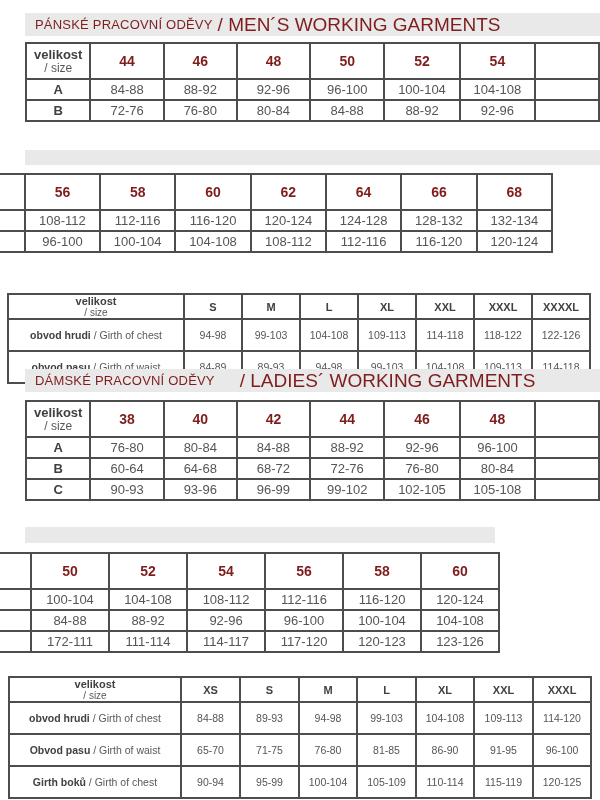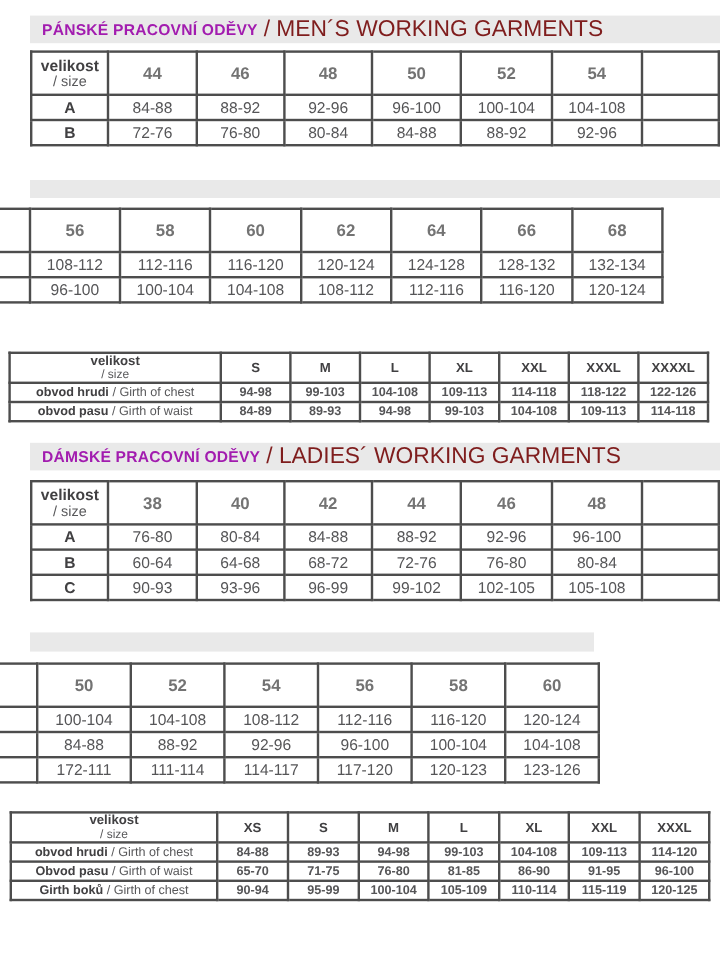--- a/index.html
+++ b/index.html
@@ -14,21 +14,21 @@
   .bar { position: absolute; background: #e9e9e9; }
   .titlebar {
     display: flex;
     align-items: center;
     padding-left: 10px;
     box-sizing: border-box;
     height: 23px;
     width: 575px;
     left: 25px;
   }
-  .title-cz { color: #a21caf; font-weight: bold; font-size: 13px; letter-spacing: .2px; white-space: nowrap; }
+  .title-cz { color: #7f1d1d; font-weight: normal; font-size: 13px; letter-spacing: .2px; white-space: nowrap; }
   .title-en { color: #7f1d1d; font-size: 19px; margin-left: 5px; white-space: nowrap; }
   .subtitle { position: absolute; left: 13px; top: 273px; white-space: nowrap; }
   .subtitle .sub-cz { color: #d2232a; font-weight: bold; font-size: 10px; }
   .subtitle .sub-en { color: #e04a50; font-size: 10px; margin-left: 3px; }
 
   table.sz {
     position: absolute;
     border-collapse: collapse;
     table-layout: fixed;
     background: #ffffff;
@@ -37,37 +37,37 @@
     border: 2px solid #4d4d4d;
     text-align: center;
     vertical-align: middle;
     padding: 0;
     overflow: hidden;
     white-space: nowrap;
   }
   
   .big thead tr { height: 36px; }
   .big tbody tr { height: 21px; }
-  .big th.col  { font-size: 14px; font-weight: bold; color: #737373; }
+  .big th.col  { font-size: 14px; font-weight: bold; color: #7f1d1d; }
   .big td.val  { font-size: 13px; font-weight: normal; color: #555557; }
   .big th.rowlab { font-size: 13px; font-weight: bold; color: #414042; }
   .big .corner .l1 { font-weight: bold; font-size: 13px; color: #414042; line-height: 15px; }
   .big .corner .l2 { font-weight: normal; font-size: 12px; color: #58585a; line-height: 13px; }
   
   .small thead tr { height: 24px; }
-  .small tbody tr { height: 16px; }
+  .small tbody tr { height: 32px; }
   .small th.col { font-size: 11px; font-weight: bold; color: #414042; }
-  .small td.val { font-size: 10.5px; font-weight: bold; color: #555557; }
+  .small td.val { font-size: 10.5px; font-weight: normal; color: #555557; }
   .small th.rowlab { font-size: 10.5px; font-weight: normal; color: #58585a; }
   .small th.rowlab b { font-weight: bold; color: #414042; }
   .small .corner .l1 { font-weight: bold; font-size: 11px; color: #414042; line-height: 12px; }
   .small .corner .l2 { font-weight: normal; font-size: 10px; color: #58585a; line-height: 11px; }
 
   #bar1 { top: 13px; }
-  #bar4 { top: 369px; }
+  #bar4 { top: 369px; gap: 20px; }
   #spacer2 { top: 150px; left: 25px; width: 575px; height: 15px; }
   #spacer5 { top: 527px; left: 25px; width: 470px; height: 16px; }
 
   #t1 { left: 25px;  top: 42px; }
   #t2 { left: -47px; top: 173px; }
   #t3 { left: 7px;   top: 293px; }
   #t4 { left: 25px;  top: 400px; }
   #t5 { left: -48px; top: 552px; }
   #t6 { left: 8px;   top: 676px; }
 </style>

